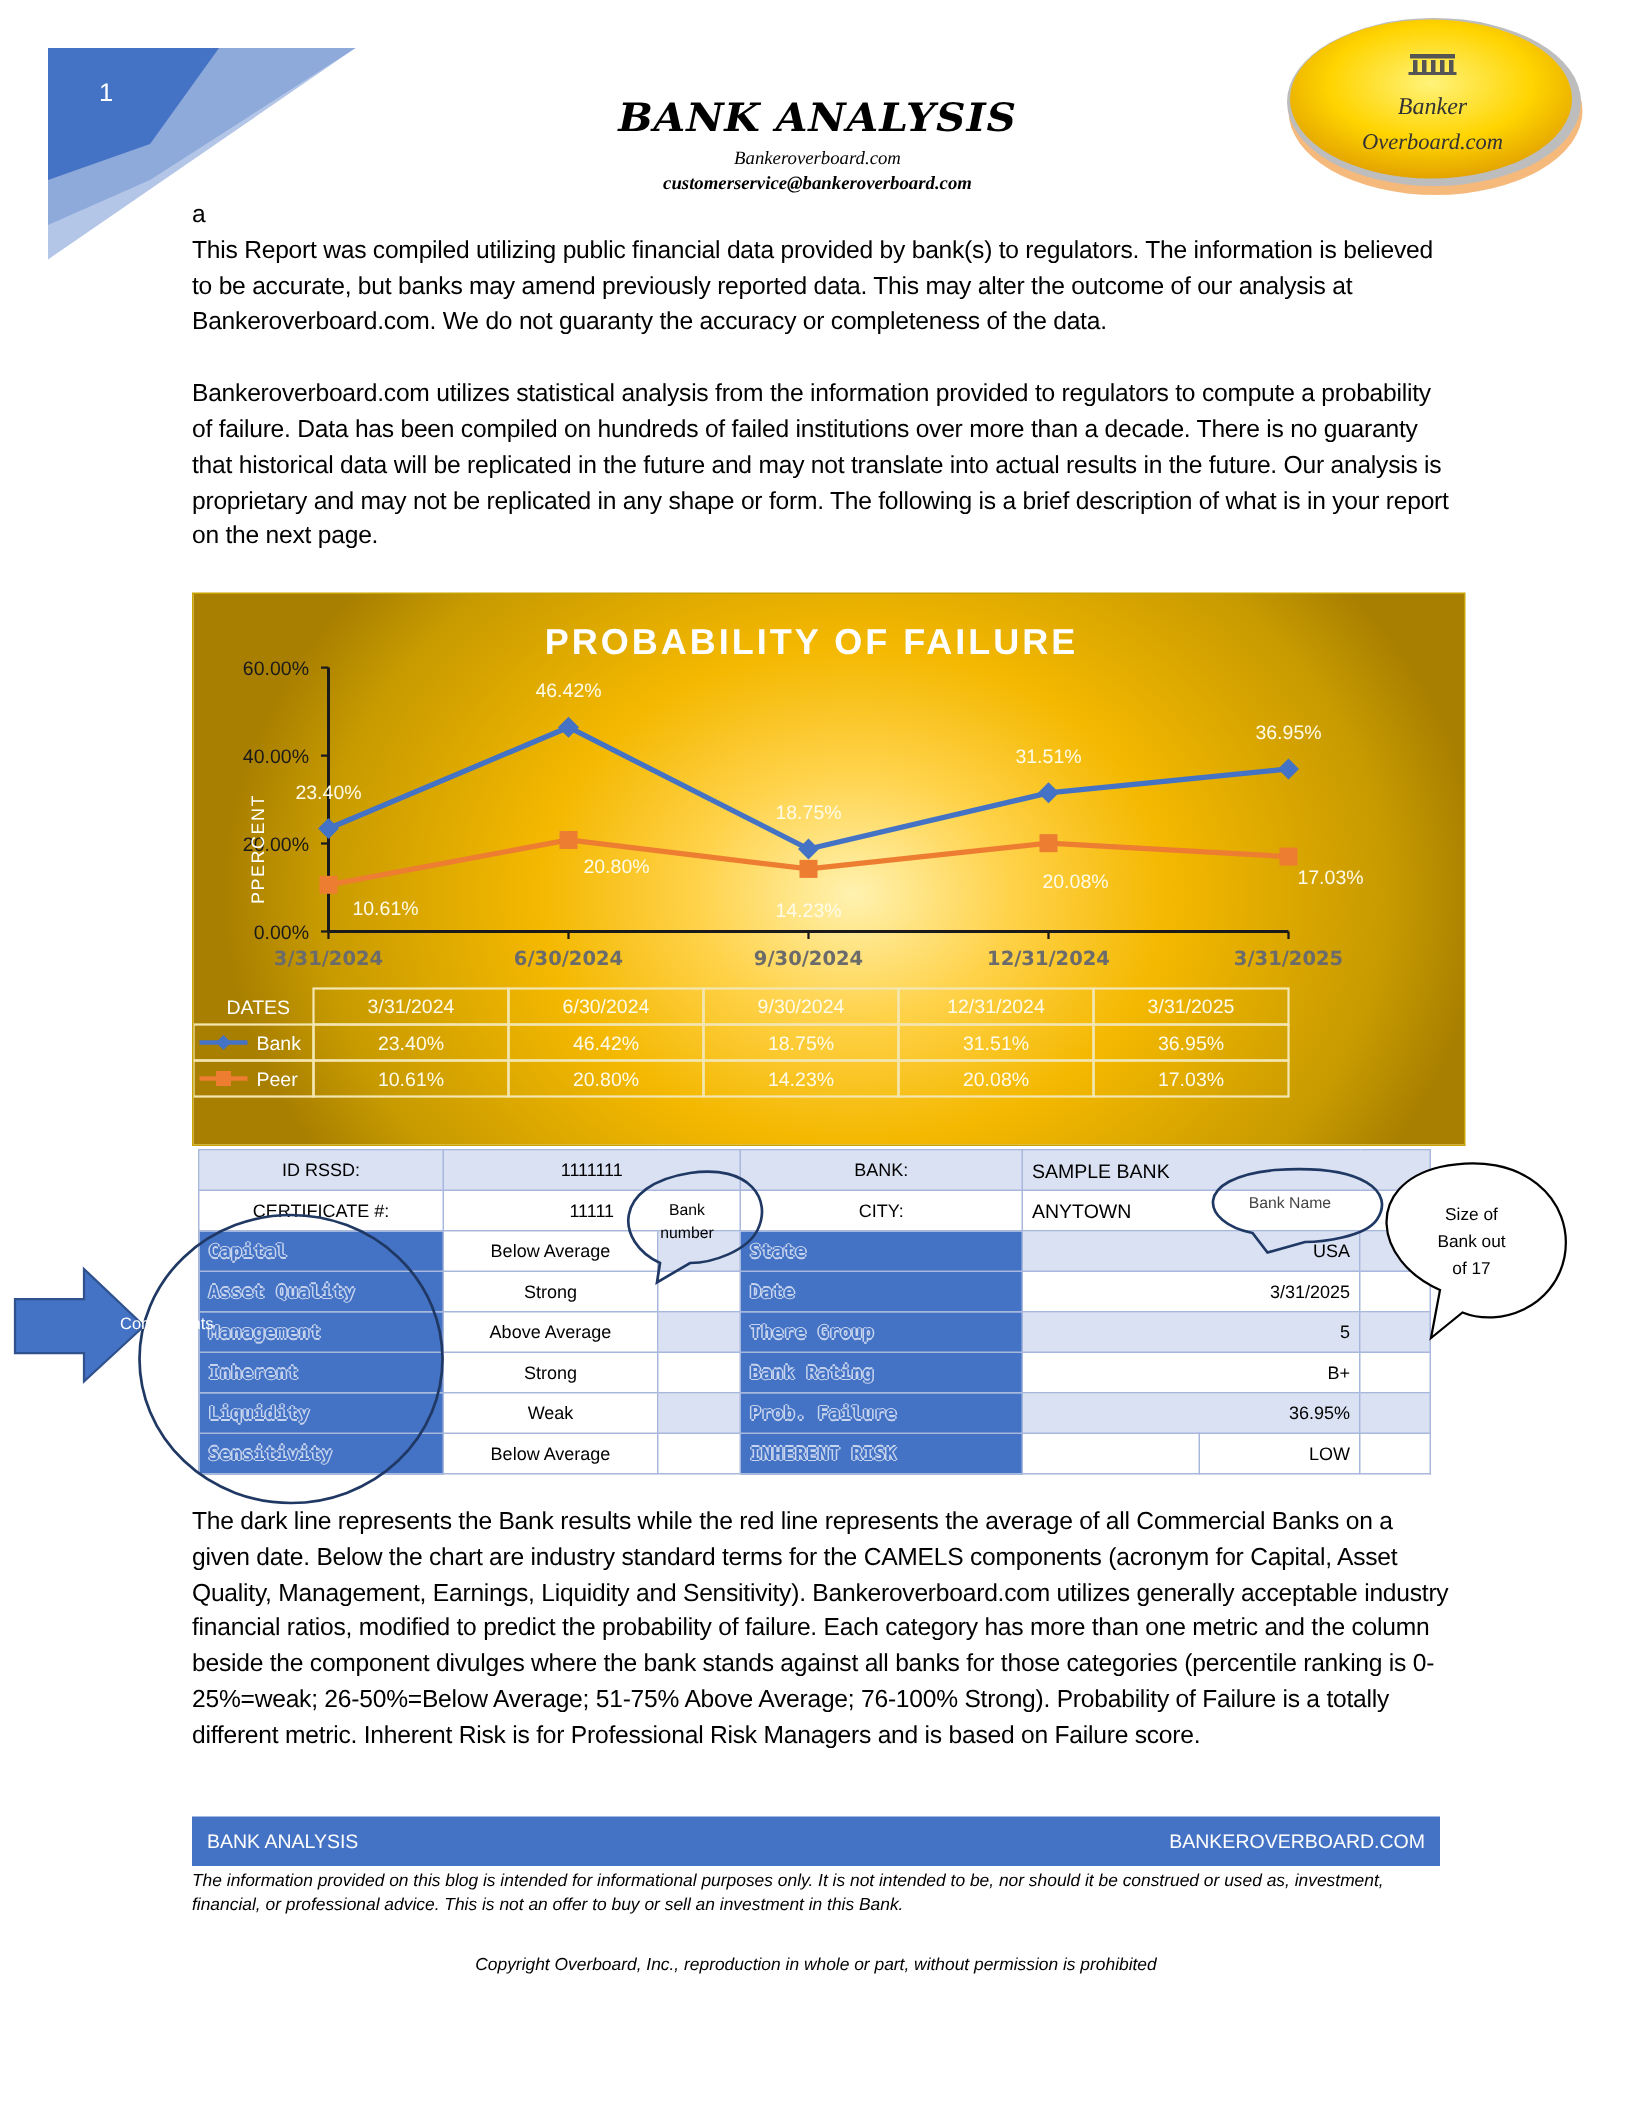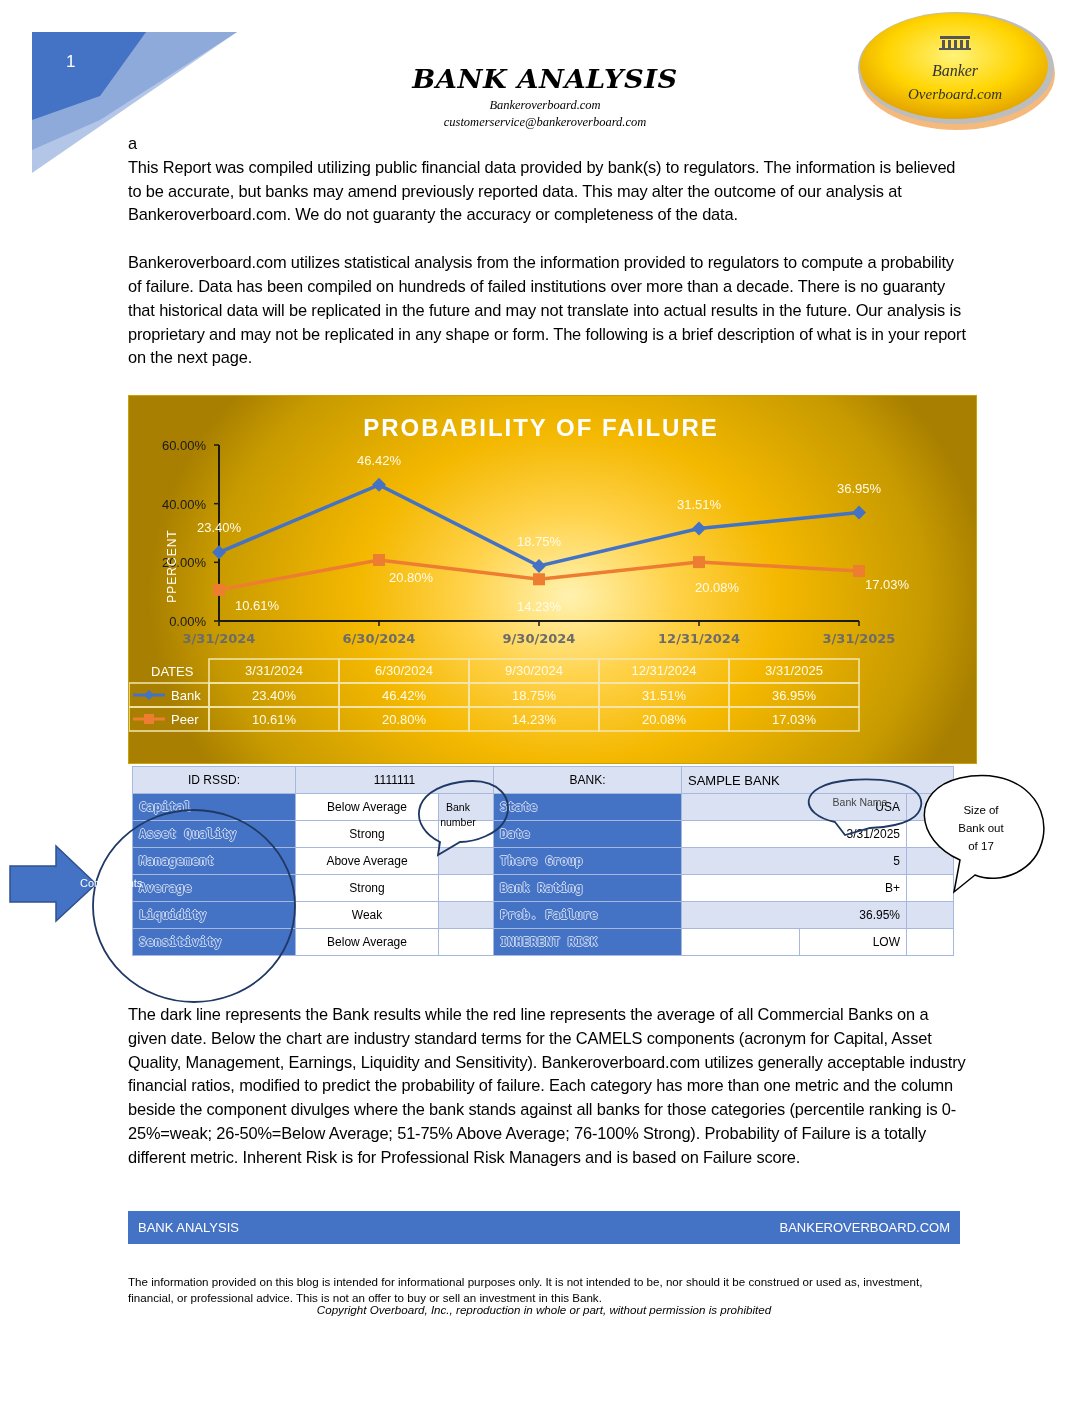--- a/index.html
+++ b/index.html
@@ -17,39 +17,39 @@
   .chart-box svg { position:absolute; left:0; top:0; }
   .info-table { left:132px; top:766px; width:822px; border-collapse:collapse; }
   .info-table td { height:26px; padding:0 6px; font-size:12px; border:1px solid #a8b8dc; }
   .lbl { background:#4472c4; color:#fff; font-family:"DejaVu Sans Mono", monospace; font-weight:bold; font-size:17px; letter-spacing:0.3px;
     text-shadow: -1px 0 #c7d4ee, 1px 0 #c7d4ee, 0 -1px #c7d4ee, 0 1px #c7d4ee; color:#4472c4; }
   .lt { background:#d9e1f2; }
   .wh { background:#fff; }
   .c { text-align:center; }
   .r { text-align:right; }
   .footer-bar { left:128px; top:1211px; width:832px; height:33px; background:#4472c4; color:#fff; font-size:13px; display:flex; align-items:center; justify-content:space-between; padding:0 10px; box-sizing:border-box; }
-  .disclaimer { left:128px; top:1246px; width:840px; font-size:11.6px; line-height:16px;margin-top:28px; }
+  .disclaimer { left:128px; top:1246px; width:840px; font-size:11.6px; font-style:italic; line-height:16px; }
   .copyright { left:128px; top:1303px; width:832px; text-align:center; font-size:11.6px; font-style:italic; }
   .callout-txt { font-size:11px; text-align:center; }
 </style>
 </head>
 <body>
 
 <div class="abs corner" style="left:0;top:0;">
   <svg width="250" height="180">
     <polygon points="32,32 237,32 32,173" fill="#b4c6e7"></polygon>
     <polygon points="32,32 237,32 100,120 32,150" fill="#8eaadb"></polygon>
     <polygon points="32,32 146,32 100,96 32,120" fill="#4472c4"></polygon>
   </svg>
 </div>
 <div class="abs page-num">1</div>
 
 <div class="abs title">BANK ANALYSIS</div>
 <div class="abs sub" style="top:98px;">Bankeroverboard.com</div>
-<div class="abs sub" style="top:115px;">customerservice@bankeroverboard.com</div>
+<div class="abs sub" style="top:115px;font-weight:bold;">customerservice@bankeroverboard.com</div>
 
 <div class="abs logo">
   <svg width="210" height="130">
     <defs>
       <radialGradient id="lg" cx="50%" cy="40%" r="60%">
         <stop offset="0%" stop-color="#fff37a"></stop>
         <stop offset="60%" stop-color="#ffd400"></stop>
         <stop offset="100%" stop-color="#e3a300"></stop>
       </radialGradient>
     </defs>
@@ -166,20 +166,26 @@
 </div>
 
 <table class="abs info-table">
   <tbody>
       <tr>
     <td class="lt c" style="width:150px">ID RSSD:</td>
     <td class="lt c" style="width:130px" colspan="2">1111111</td>
     <td class="lt c" style="width:175px">BANK:</td>
     <td class="lt" colspan="3" style="font-size:13px">SAMPLE BANK</td>
   </tr>
+  <tr>
+    <td class="wh c">CERTIFICATE #:</td>
+    <td class="wh c" colspan="2">11111</td>
+    <td class="wh c">CITY:</td>
+    <td class="wh" colspan="3" style="font-size:13px">ANYTOWN</td>
+  </tr>
   </tbody>
     <tbody id="comp-rows">
       <tr>
         <td class="lbl">Capital</td>
         <td class="wh c" style="width:130px">Below Average</td>
         <td class="lt" style="width:42px"></td>
         <td class="lbl">State</td>
         <td class="lt r" colspan="2">USA</td>
         <td class="lt" style="width:34px"></td>
       </tr>
@@ -193,21 +199,21 @@
       </tr>
       <tr>
         <td class="lbl">Management</td>
         <td class="wh c" style="width:130px">Above Average</td>
         <td class="lt" style="width:42px"></td>
         <td class="lbl">There Group</td>
         <td class="lt r" colspan="2">5</td>
         <td class="lt" style="width:34px"></td>
       </tr>
       <tr>
-        <td class="lbl">Average</td>
+        <td class="lbl">Inherent</td>
         <td class="wh c" style="width:130px">Strong</td>
         <td class="wh" style="width:42px"></td>
         <td class="lbl">Bank Rating</td>
         <td class="wh r" colspan="2">B+</td>
         <td class="wh" style="width:34px"></td>
       </tr>
       <tr>
         <td class="lbl">Liquidity</td>
         <td class="wh c" style="width:130px">Weak</td>
         <td class="lt" style="width:42px"></td>

